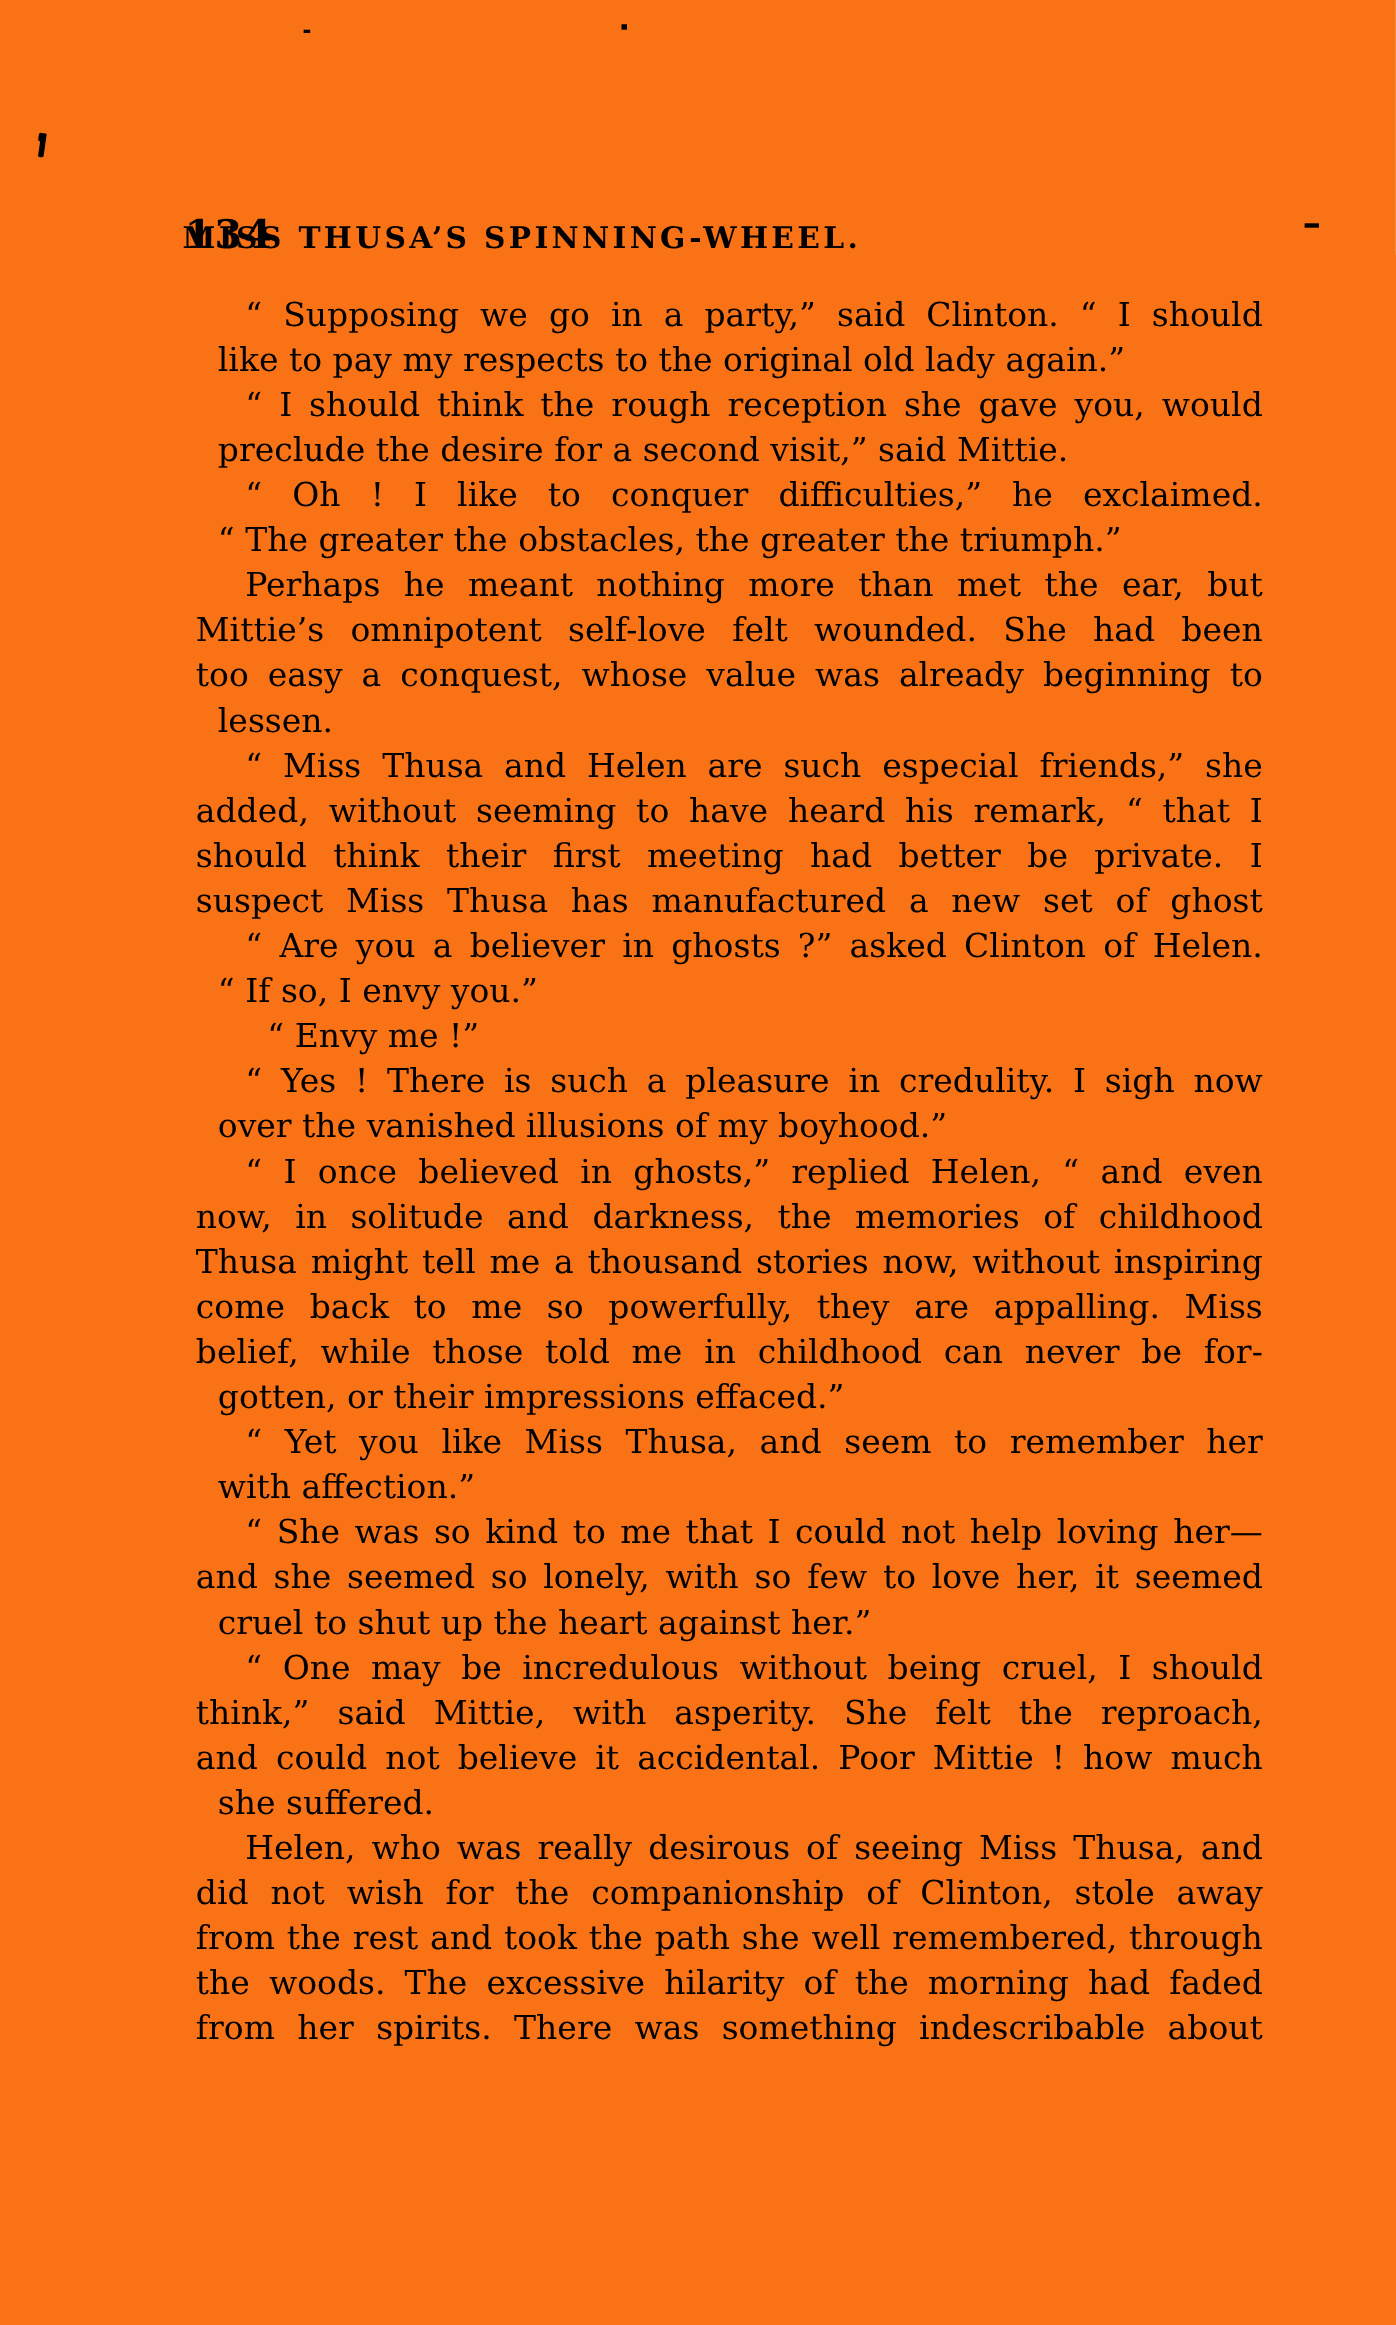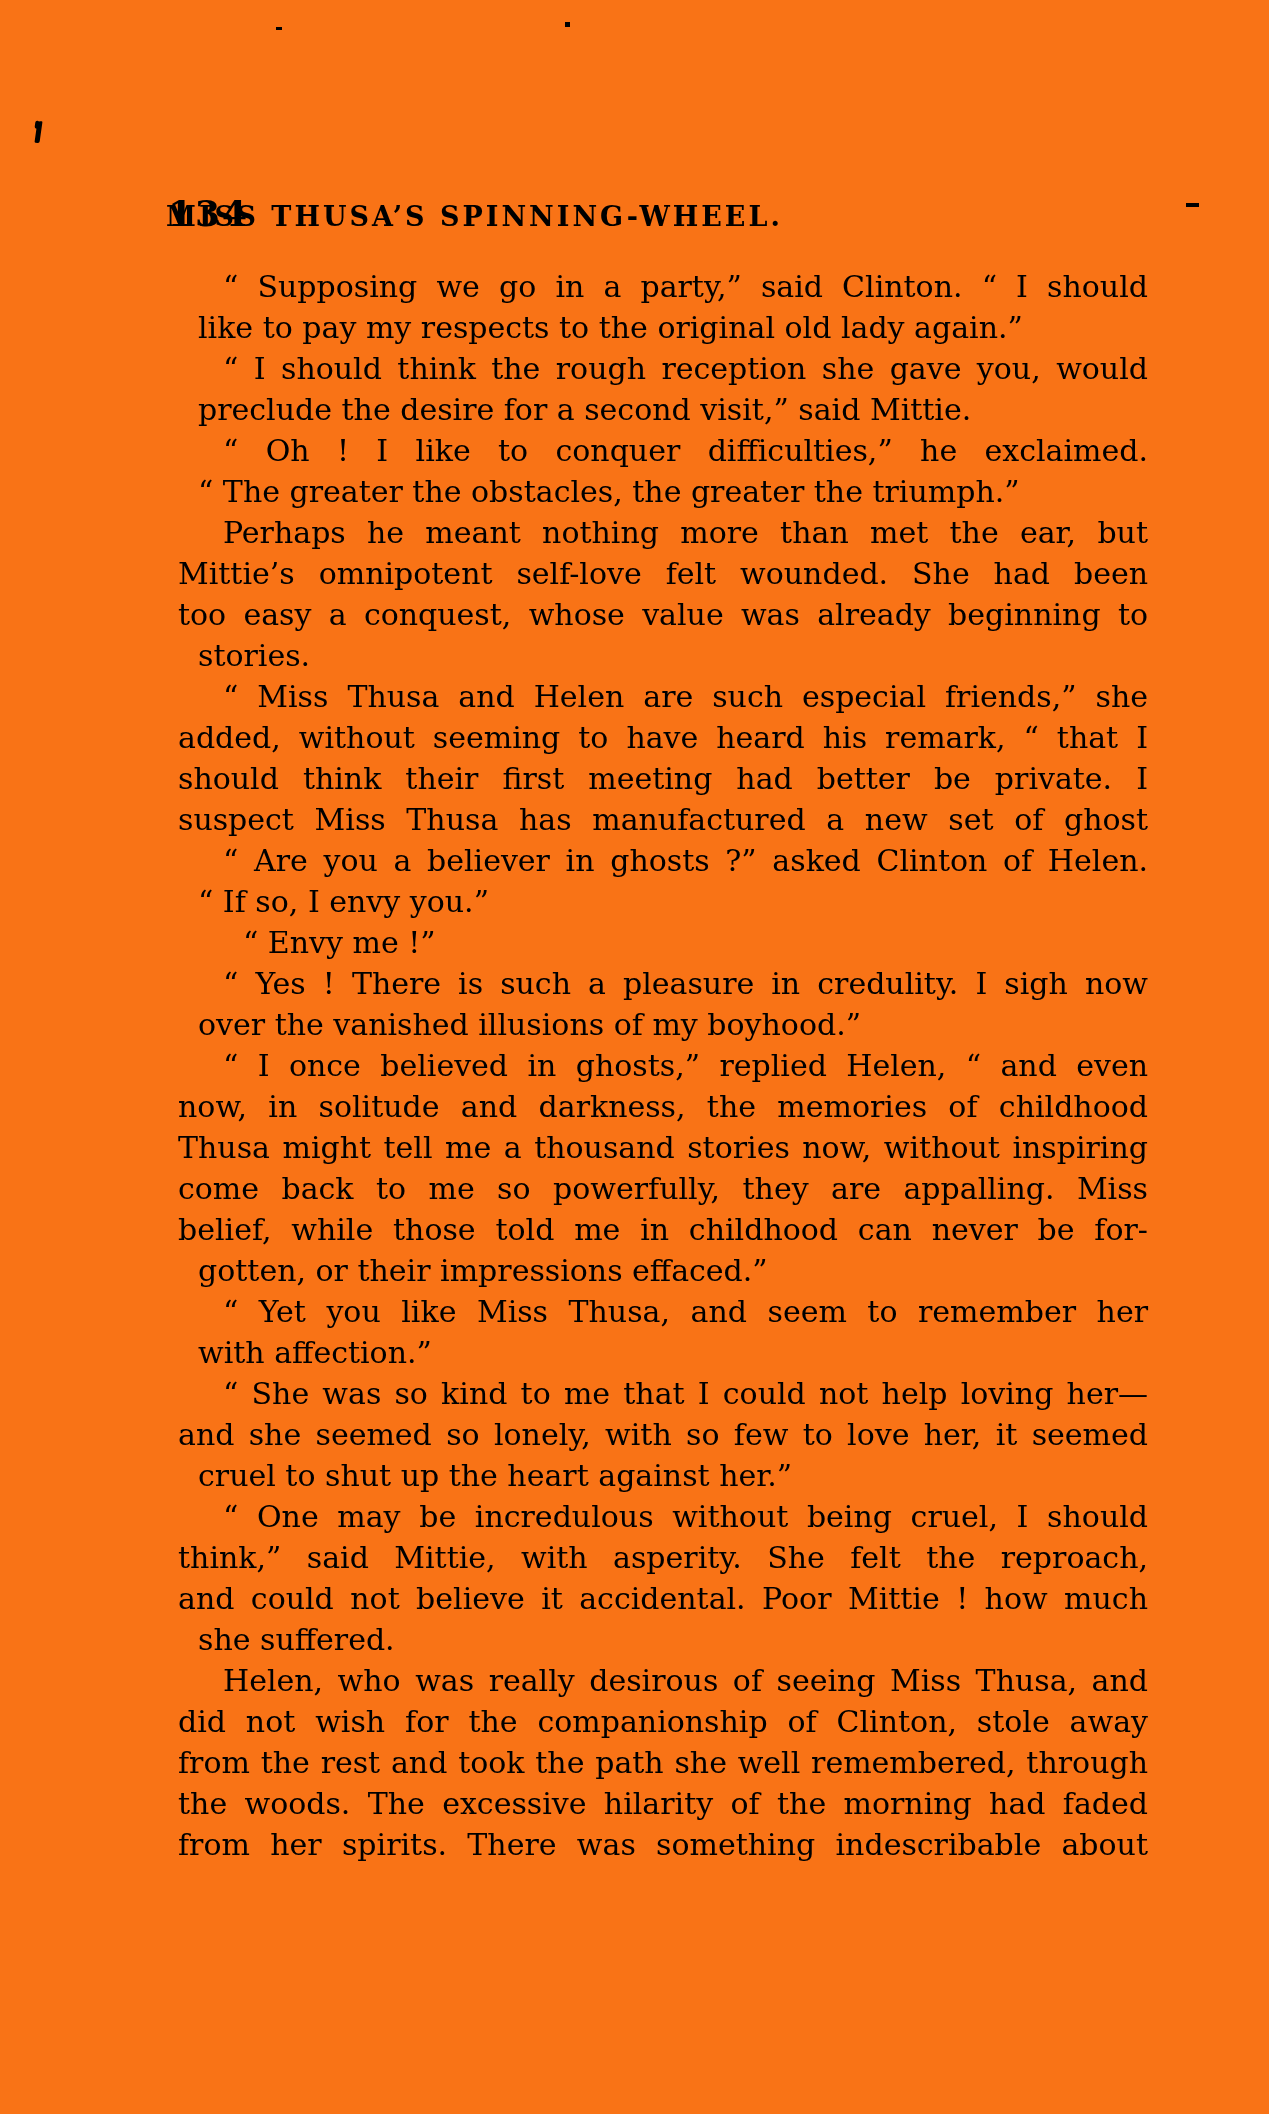--- a/index.html
+++ b/index.html
@@ -60,21 +60,21 @@
 
     <p class="para">
       <span class="ln ind">“ Oh !  I like to conquer difficulties,” he exclaimed.</span>
       <span class="ln rag">“ The greater the obstacles, the greater the triumph.”</span>
     </p>
 
     <p class="para">
       <span class="ln ind">Perhaps he meant nothing more than met the ear, but</span>
       <span class="ln">Mittie’s omnipotent self-love felt wounded.  She had been</span>
       <span class="ln">too easy a conquest, whose value was already beginning to</span>
-      <span class="ln rag">stories.</span>
+      <span class="ln rag">lessen.</span>
     </p>
 
     <p class="para">
       <span class="ln ind">“ Miss Thusa and Helen are such especial friends,” she</span>
       <span class="ln">added, without seeming to have heard his remark, “ that I</span>
       <span class="ln">should think their first meeting had better be private.  I</span>
       <span class="ln">suspect Miss Thusa has manufactured a new set of ghost</span>
     </p>
 
     <p class="para">

